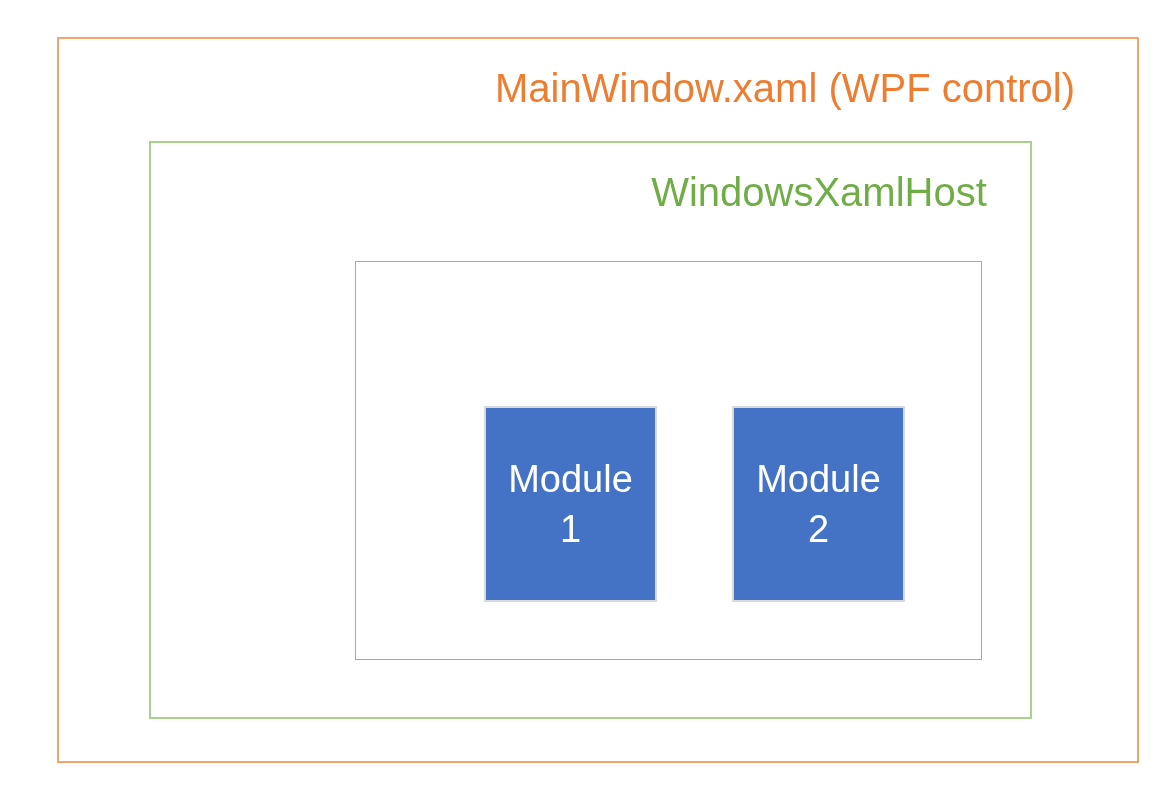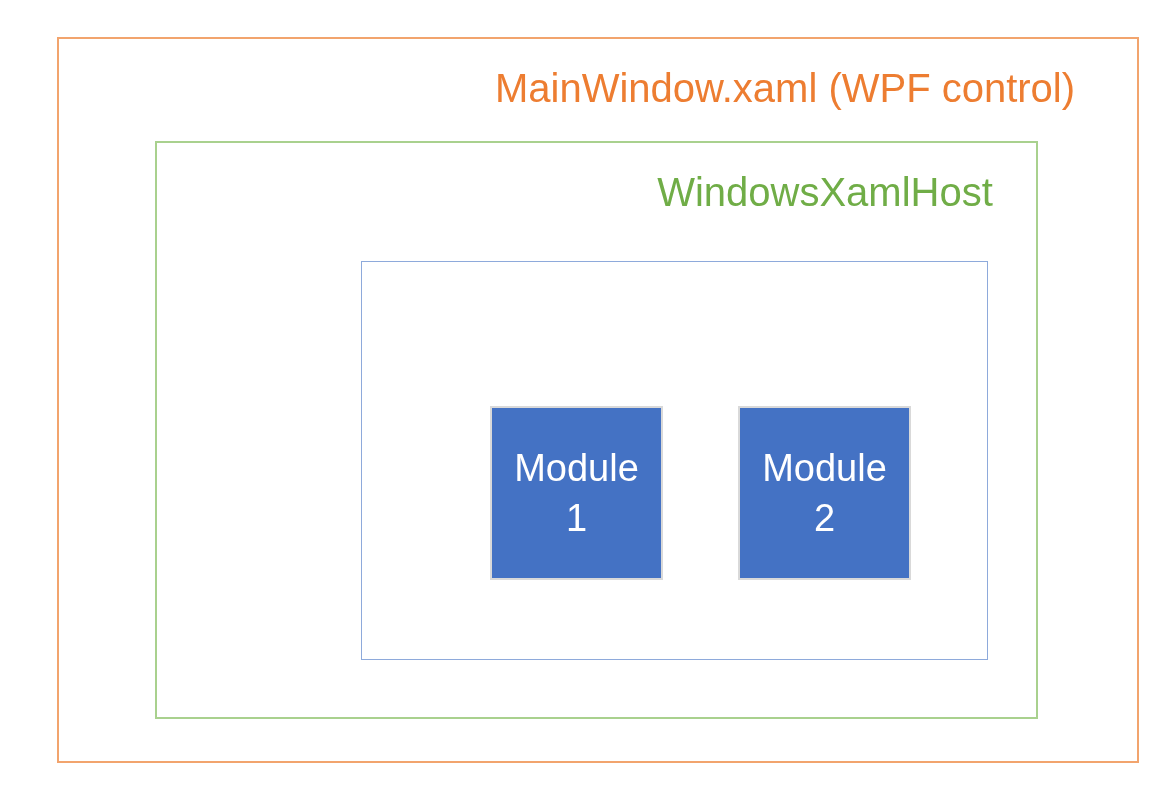--- a/index.html
+++ b/index.html
@@ -19,21 +19,21 @@
     position: absolute;
     box-sizing: border-box;
     background: transparent;
   }
   .outer-box {
     left: 57px; top: 37px;
     width: 1082px; height: 726px;
     border: 2px solid var(--orange-border, #F2A46D);
   }
   .host-box {
-    left: 96px; top: 102px;
+    left: 90px; top: 102px;
     width: 883px; height: 578px;
     border: 2px solid var(--green-border, #A9D18E);
   }
   .shell-box {
     left: 204px; top: 118px;
     width: 627px; height: 399px;
     border: 1.5px solid var(--blue-border, #8EAADB);
   }
   .box-label {
     position: absolute;
@@ -51,21 +51,21 @@
     color: var(--green-text, #70AD47);
   }
   .shell-label {
     left: 266px; top: 32px;
     font-size: 38px;
     color: var(--blue-text, #4472C4);
   }
   .module {
     position: absolute;
     top: 144px;
-    width: 173px; height: 174px;
+    width: 173px; height: 196px;
     box-sizing: border-box;
     background: var(--module-fill, #4472C4);
     border: 2px solid var(--module-border, #D9D9D9);
     display: flex;
     flex-direction: column;
     align-items: center;
     justify-content: center;
     color: var(--module-text, #FFFFFF);
     font-size: 38px;
     line-height: 50px;

